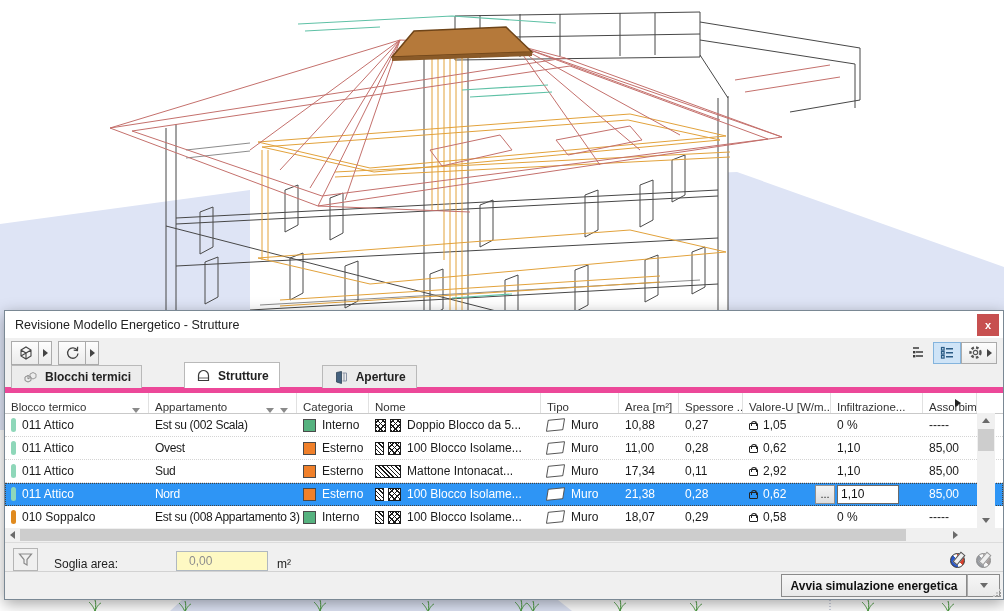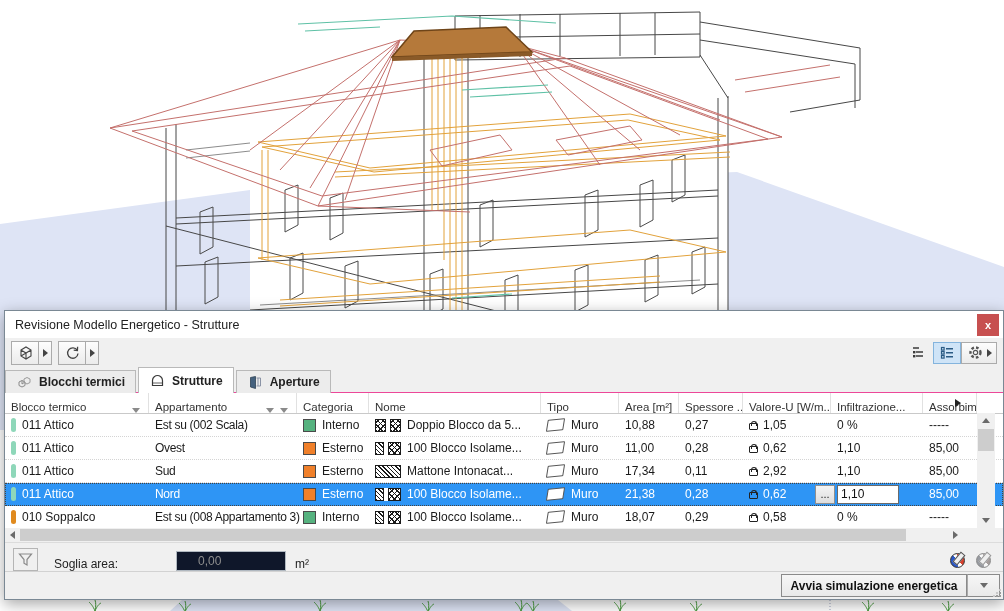--- a/index.html
+++ b/index.html
@@ -21,22 +21,22 @@
         display:flex;align-items:center;justify-content:center;box-sizing:border-box;}
   .tbtn.main{width:28px;}
   .tbtn.arrow{width:13px;border-left:none;}
   .tri-r{width:0;height:0;border-top:4px solid transparent;border-bottom:4px solid transparent;border-left:5px solid #444;}
   .tgroup{display:flex;margin-right:6px;}
   .toolbar .spacer{flex:1;}
   .flatbtn{height:22px;width:28px;display:flex;align-items:center;justify-content:center;background:transparent;border:1px solid transparent;box-sizing:border-box;}
   .flatbtn.active{background:#cfe4f7;border:1px solid #84b4dd;}
   .flatbtn.boxed{background:linear-gradient(#fdfdfd,#ebebeb);border:1px solid #ababab;width:36px;gap:3px;}
   
-  .tabbar{height:26px;background:#f0f0f0;display:flex;align-items:flex-end;flex:none;
-          border-bottom:1px solid #ec4899;box-sizing:border-box;}
+  .tabbar{height:26px;background:#f0f0f0;display:flex;align-items:flex-end;padding-left:6px;flex:none;
+          border-bottom:6px solid #ec4899;box-sizing:border-box;gap:40px;}
   .tab{height:22px;display:flex;align-items:center;gap:6px;padding:0 10px;border:1px solid #b9b9b9;border-bottom:none;
        background:#ececec;margin-right:2px;font-weight:bold;color:#222;font-size:12px;position:relative;top:1px;}
   .tab.active{background:#fff;height:25px;top:1px;z-index:2;}
   
   .tablewrap{position:relative;height:149px;background:#fff;flex:none;border-bottom:1px solid #dcdcdc;}
   .grid{display:grid;grid-template-columns:144px 148px 72px 172px 78px 60px 64px 88px 92px 54px;}
   .thead{height:20px;align-items:center;border-bottom:1px solid #c9c9c9;position:relative;}
   .hcell{height:20px;display:flex;align-items:flex-end;padding:0 4px 0 6px;border-right:1px solid #e1e1e1;
          font-size:11.5px;color:#333;white-space:nowrap;overflow:hidden;box-sizing:border-box;background:#fff;}
   .sarr{width:0;height:0;border-left:4px solid transparent;border-right:4px solid transparent;border-top:5px solid #8a8a8a;margin-left:auto;margin-right:4px;flex:none;}
@@ -74,22 +74,22 @@
   .tri-l{width:0;height:0;border-top:4px solid transparent;border-bottom:4px solid transparent;border-right:5px solid #6a6a6a;}
   .tri-rr{width:0;height:0;border-top:4px solid transparent;border-bottom:4px solid transparent;border-left:5px solid #6a6a6a;}
   .hscroll{position:absolute;left:0;top:135px;width:958px;height:14px;background:#f0f0f0;display:flex;}
   .hscroll .sbtn{width:15px;display:flex;align-items:center;justify-content:center;flex:none;}
   .hscroll .thumb{margin:1px 0;background:#cdcdcd;width:886px;flex:none;}
   .hcorner{position:absolute;left:958px;top:135px;right:0;height:14px;background:#f0f0f0;}
   
   .filterbar{height:28px;background:#f0f0f0;display:flex;align-items:flex-end;padding:0 8px;flex:none;}
   .funnelbtn{width:25px;height:23px;border:1px solid #b5b5b5;background:#f0f0f0;display:flex;align-items:center;justify-content:center;padding:0;}
   .filterbar label{margin-left:16px;color:#222;}
-  .area-input{margin-left:58px;width:66px;height:18px;border:1px solid #b0b8c0;background:#0f172a;color:#8e8e8e;
-              font-size:12px;padding:0 21px;font-family:"Liberation Sans",sans-serif;}
+  .area-input{margin-left:58px;width:66px;height:18px;border:1px solid #b0b8c0;background:#fef9c3;color:#8e8e8e;
+              font-size:12px;padding:0 12px;font-family:"Liberation Sans",sans-serif;}
   .unit{margin-left:9px;color:#222;}
   .filterbar .spacer{flex:1;}
   .piebtn{width:23px;height:21px;border:1px solid transparent;background:transparent;position:relative;padding:0;margin-left:3px;}
   .pie{position:absolute;left:3px;top:2px;width:15px;height:15px;border-radius:50%;border:1px solid #333;box-sizing:border-box;
        background:conic-gradient(#d8402c 0 130deg,#ffffff 130deg 175deg,#2a57c8 175deg 320deg,#ffffff 320deg 360deg);}
   .pencil{position:absolute;left:9px;top:1px;width:4px;height:11px;background:#efefef;border:1px solid #555;transform:rotate(40deg);}
   .piebtn.dim{filter:grayscale(.9);opacity:.55;}
   
   .bottombar{flex:1;background:#f0f0f0;border-top:1px solid #d2d2d2;display:flex;align-items:center;justify-content:flex-end;position:relative;}
   .runbtn{display:flex;height:23px;margin-right:3px;}

